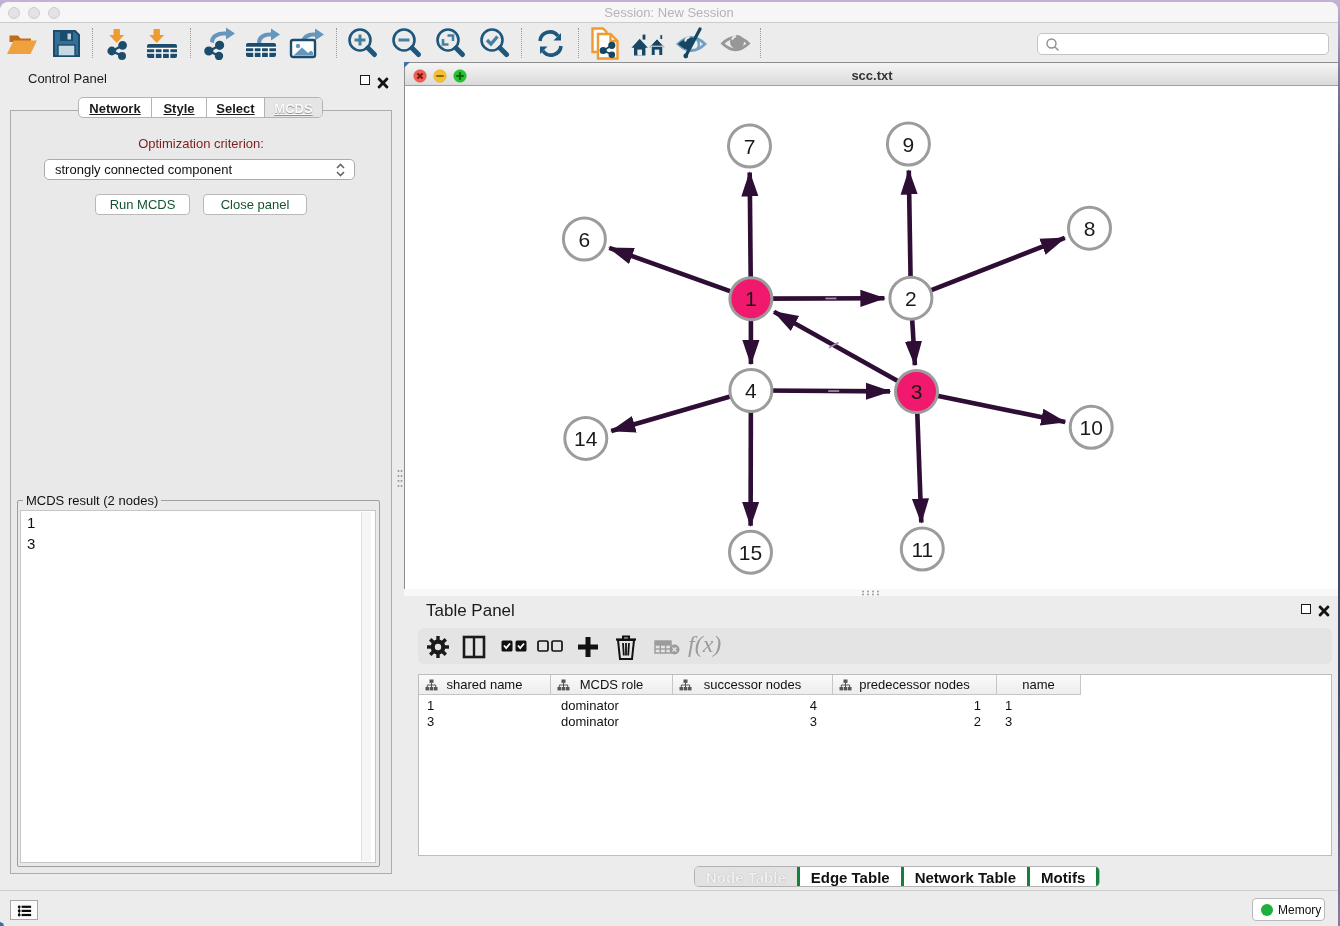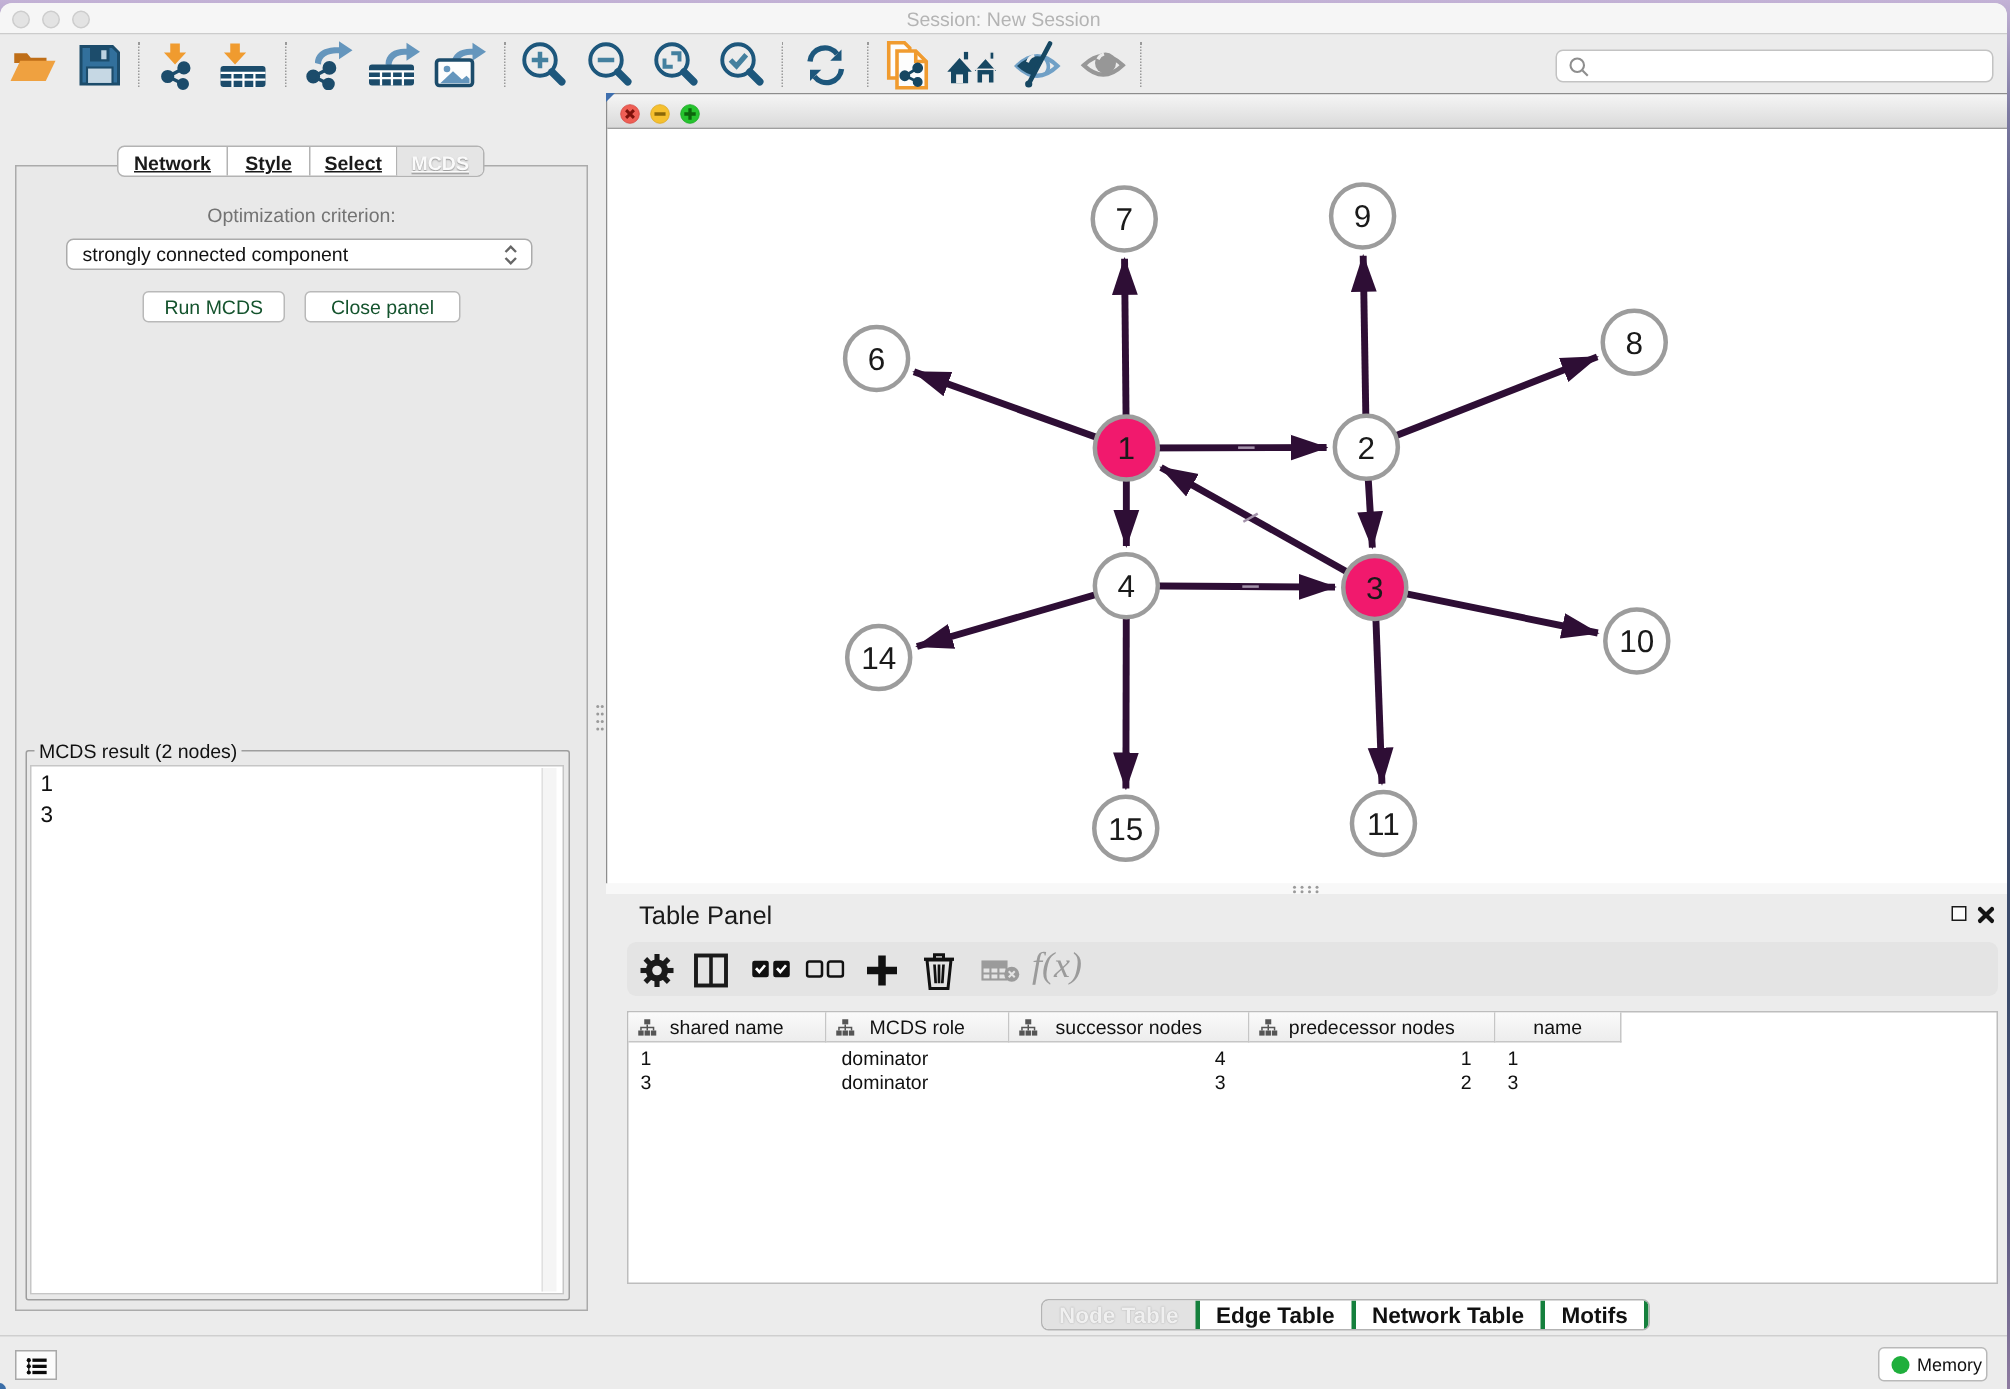--- a/index.html
+++ b/index.html
@@ -25,21 +25,21 @@
 .cpanel { position:absolute; left:0; top:60px; width:395px; height:828px; background:#ececec; }
 .cphead { position:absolute; left:0; top:0; width:100%; height:30px; }
 .cphead .t { position:absolute; left:28px; top:9px; font-size:13px; color:#1a1a1a; }
 .float-btn { position:absolute; top:13px; width:10px; height:10px; border:1.5px solid #1a1a1a; background:#fdfdfd; }
 .tabs { position:absolute; z-index:2; top:35px; left:78px; height:21px; display:flex;
   border:1px solid #b3b3b3; border-radius:5px; overflow:hidden; background:#fff; }
 .tab { font-size:13px; font-weight:bold; color:#1a1a1a; text-align:center; padding-top:3px; border-right:1px solid #b3b3b3; height:21px;text-decoration:underline; }
 .tab.sel { background:#e5e5e5; color:#fafafa; text-shadow:0 1px 1px #8f8f8f; border-right:none; }
 .cpcontent { position:absolute; z-index:1; left:10px; right:3px; top:48px; bottom:16px;
   border:1px solid #ababab; background:#e9e9e9; }
-.optlabel { position:absolute; top:25px; width:100%; text-align:center; font-size:13px; color:#737373; }
+.optlabel { position:absolute; top:25px; width:100%; text-align:center; font-size:13px; color:#7f1d1d; }
 .combo { position:absolute; left:33px; top:48px; width:311px; height:21px; background:#fff;
   border:1px solid #ababab; border-radius:5px; font-size:13px; color:#111; padding:2px 0 0 10px; }
 .btn { position:absolute; top:83px; height:21px; background:#fff; border:1px solid #b9b9b9;
   border-radius:4px; font-size:13px; color:#14532d; text-align:center; padding-top:2px; }
 .mcdsbox { position:absolute; left:6px; right:11px; top:389px; bottom:6px;
   border:1px solid #9e9e9e; border-radius:2px; }
 .mcdsbox .legend { position:absolute; left:5px; top:-8px; background:#e9e9e9;
   font-size:13px; color:#111; padding:0 3px; }
 .mcdsarea { position:absolute; left:2px; right:3px; top:9px; bottom:3px; background:#fff;
   border:1px solid #c6c6c6; font-size:15px; color:#111; padding:1px 0 0 6px; line-height:21px; }
@@ -247,20 +247,27 @@
     </svg>
     <div class="searchbox">
       <svg width="16" height="16" style="position:absolute;left:7px;top:3px;" viewBox="0 0 16 16">
         <circle cx="6.5" cy="6.5" r="4.5" fill="none" stroke="#8e8e8e" stroke-width="1.4"></circle>
         <line x1="10" y1="10" x2="13.5" y2="13.5" stroke="#8e8e8e" stroke-width="1.4"></line>
       </svg>
     </div>
   </div>
 
   <div class="cpanel">
+    <div class="cphead">
+      <div class="t">Control Panel</div>
+      <div class="float-btn" style="left:360px;"></div>
+      <div style="position:absolute;left:377px;top:13px;"><svg class="xicn" width="12" height="12" viewBox="0 0 12 12">
+            <path fill="#141414" d="M2.6 0.6 L6 4 L9.4 0.6 Q11.4 0.2 11.4 2.6 L8 6 L11.4 9.4 Q11.4 11.8 9.4 11.4 L6 8 L2.6 11.4 Q0.6 11.8 0.6 9.4 L4 6 L0.6 2.6 Q0.6 0.2 2.6 0.6 z"></path>
+          </svg></div>
+    </div>
     <div class="tabs">
       <div class="tab" style="width:73px;">Network</div>
       <div class="tab" style="width:55px;">Style</div>
       <div class="tab" style="width:58px;">Select</div>
       <div class="tab sel" style="width:57px;">MCDS</div>
     </div>
     <div class="cpcontent">
       <div class="optlabel">Optimization criterion:</div>
       <div class="combo">strongly connected component
         <svg width="11" height="14" style="position:absolute;right:8px;top:3px;" viewBox="0 0 11 14">
@@ -280,20 +287,21 @@
   <div class="netwin">
     <div class="nethead">
       <svg style="position:absolute;left:8px;top:6px;" width="60" height="14" viewBox="0 0 60 14">
         <circle cx="7" cy="7" r="6.2" fill="#ee5f55" stroke="#d8504a" stroke-width="0.6"></circle>
         <path d="M4.4 4.4 L9.6 9.6 M9.6 4.4 L4.4 9.6" stroke="#7d120b" stroke-width="2"></path>
         <circle cx="27" cy="7" r="6.2" fill="#f5c02f" stroke="#e0ab28" stroke-width="0.6"></circle>
         <line x1="23.3" y1="7" x2="30.7" y2="7" stroke="#8a6708" stroke-width="2.2"></line>
         <circle cx="47" cy="7" r="6.2" fill="#26c32e" stroke="#1fae29" stroke-width="0.6"></circle>
         <path d="M47 3.2 L47 10.8 M43.2 7 L50.8 7" stroke="#0d650d" stroke-width="2.2"></path>
       </svg>
+      <div class="t">scc.txt</div>
     </div>
     <div class="netcanvas">
       <svg width="934" height="503" viewBox="0 0 934 503" id="graph">
         <defs>
           <marker id="arr" viewBox="0 0 10 10" refX="9.5" refY="5" markerWidth="5.5" markerHeight="5.5" orient="auto-start-reverse">
             <path d="M0,1.6 L10,5 L0,8.4 z" fill="#2e0e35"></path>
           </marker>
         </defs>
         <g id="edges" transform="translate(0,2)" stroke="#2e0e35" stroke-width="4.6" marker-end="url(#arr)">
         <line x1="345.9" y1="210.7" x2="344.7" y2="84.5"></line>

